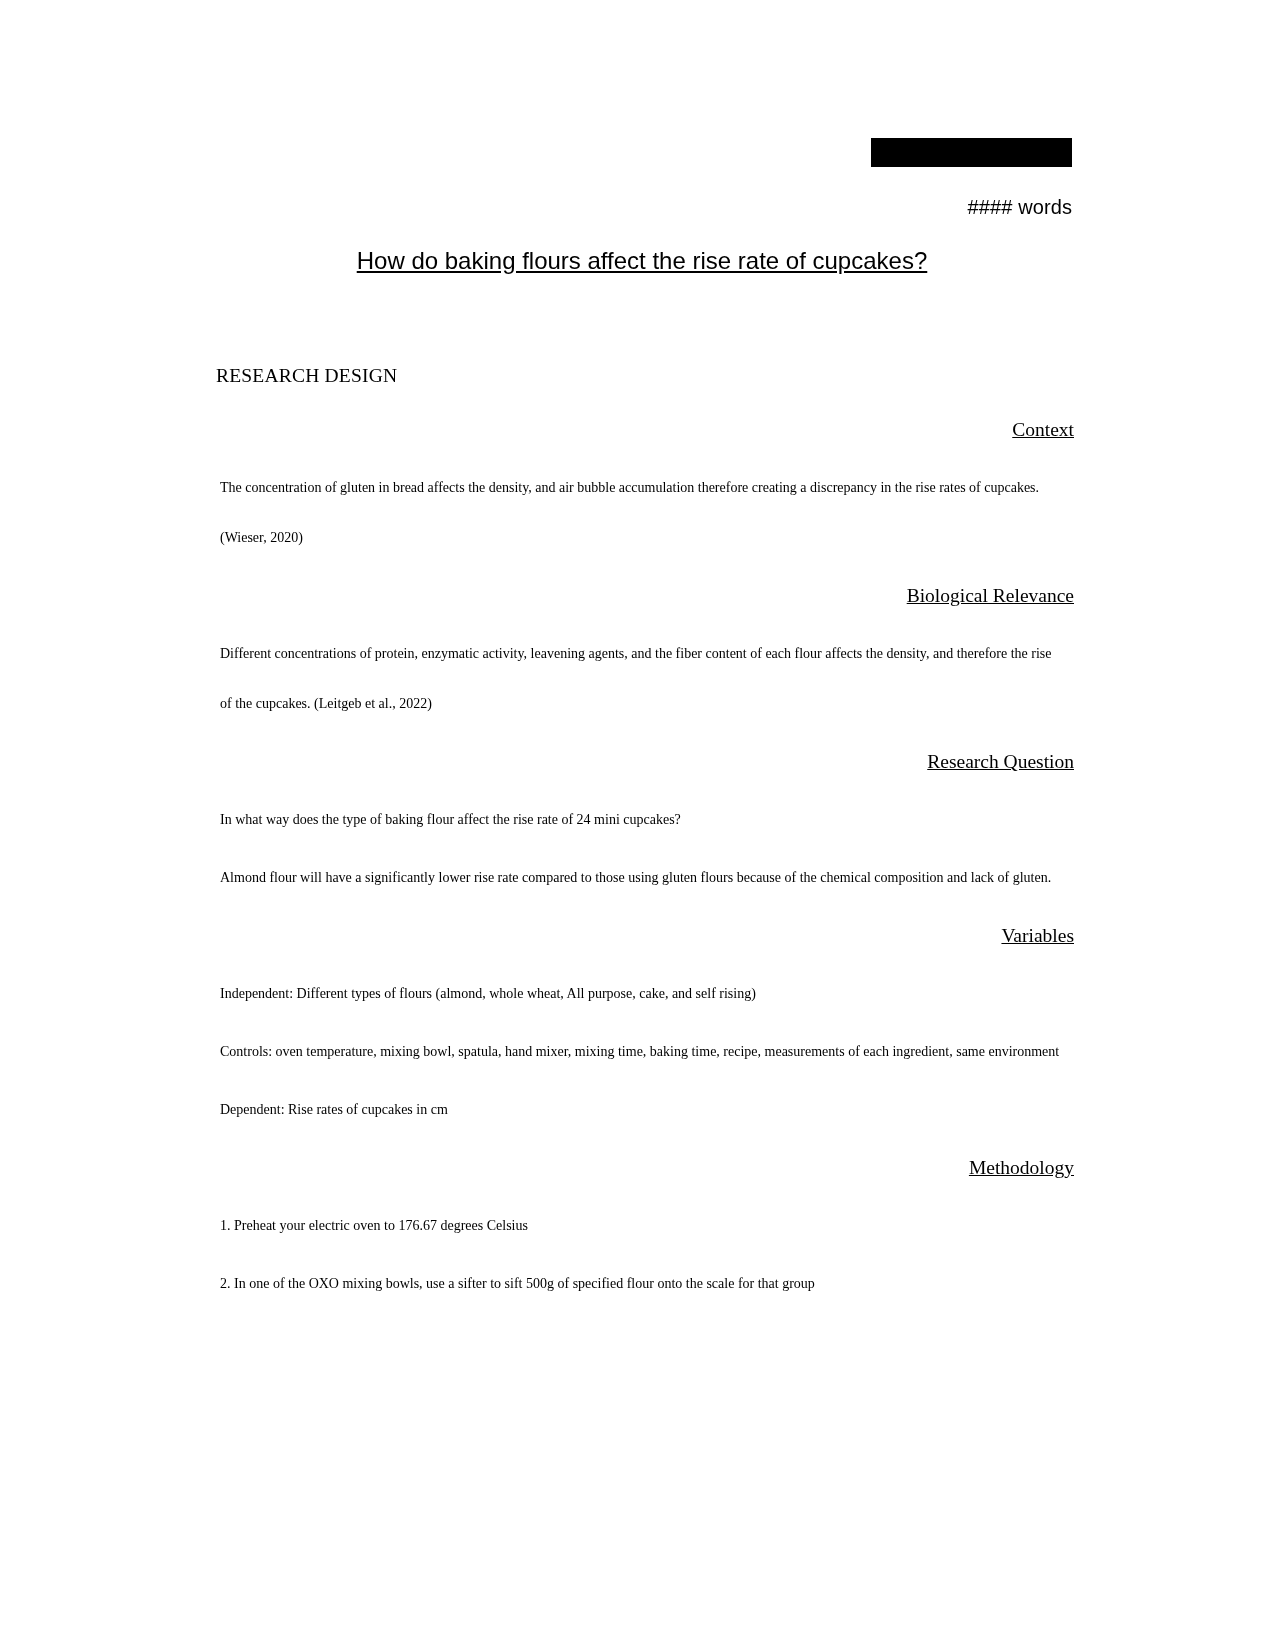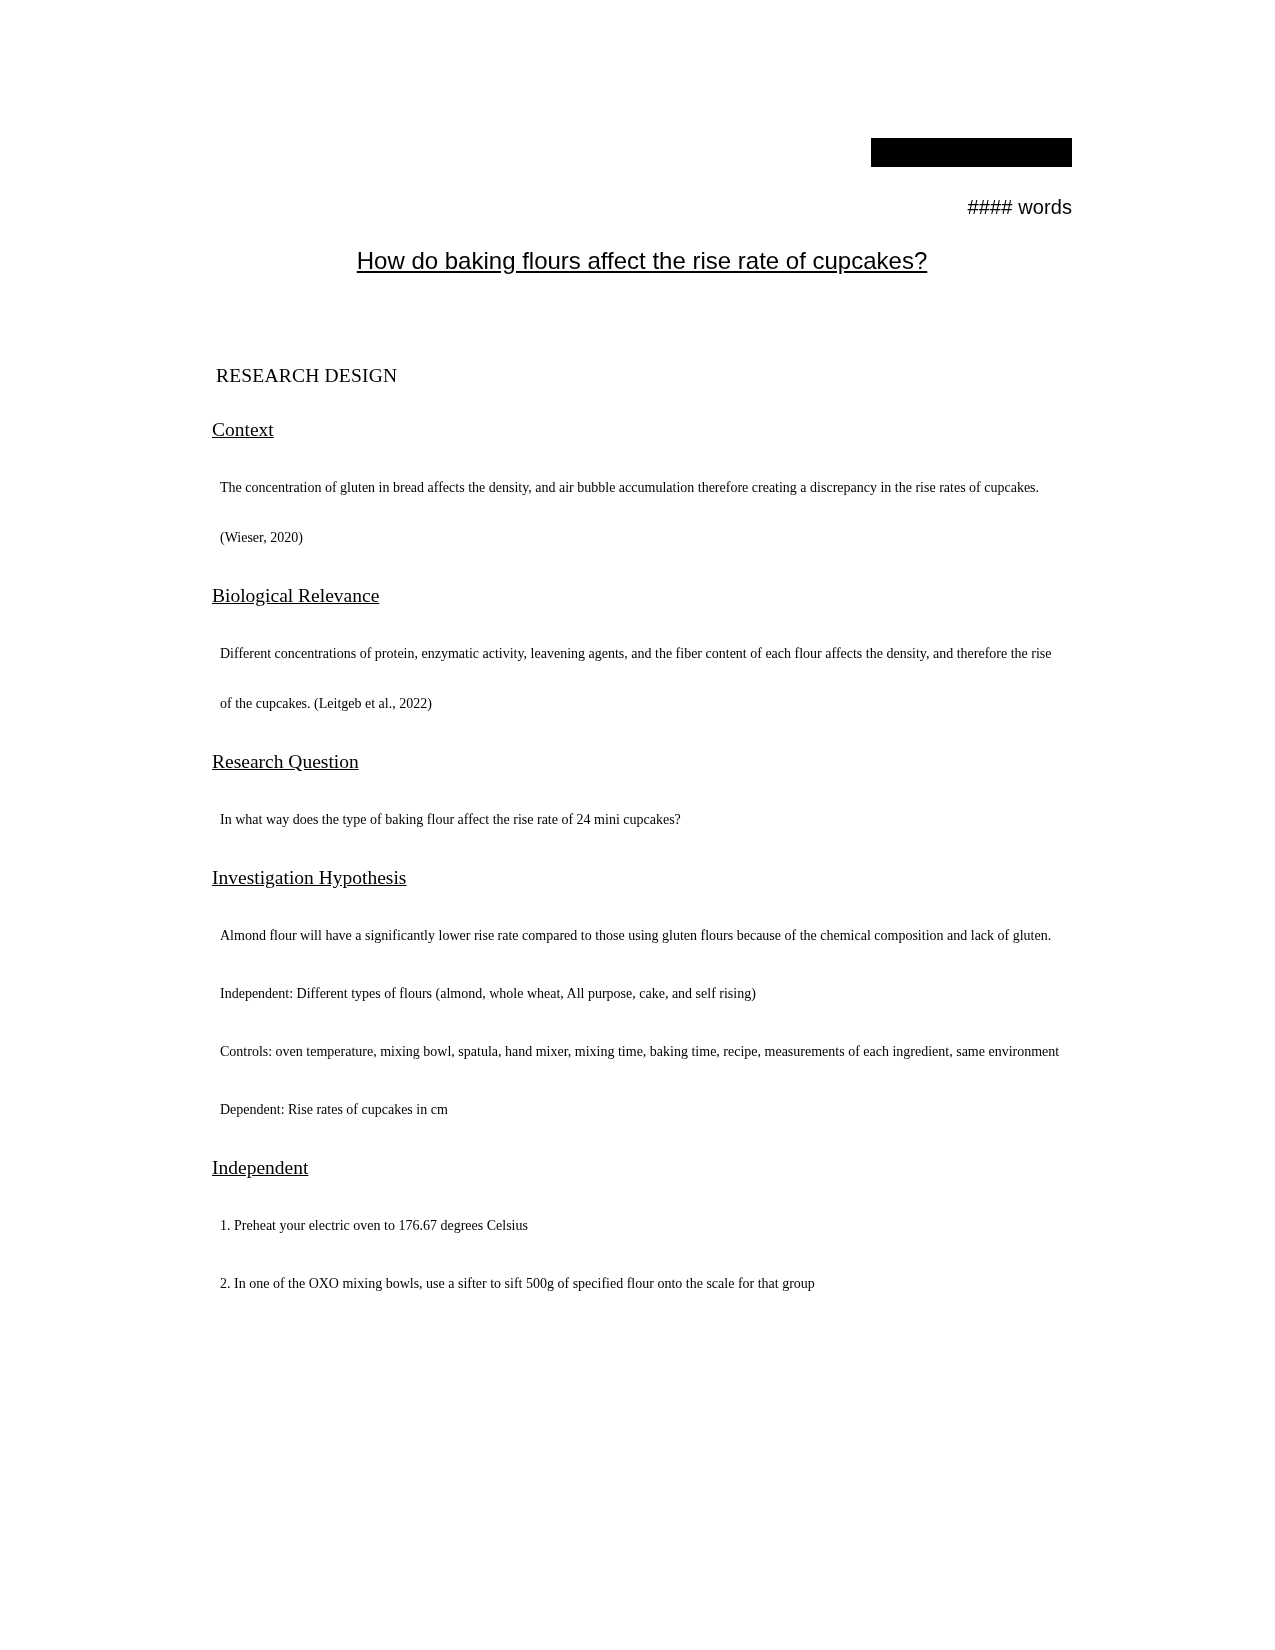--- a/index.html
+++ b/index.html
@@ -86,20 +86,21 @@
     line-height: 50px;
     margin: 4px;
     text-transform: none;
     letter-spacing: 0.2px;
   }
 
   .heading {
     font-size: 19.5px;
     line-height: 50px;
     margin: 0;
+    text-align: right;
   }
   .heading span.u {
     text-decoration: underline;
     text-underline-offset: 1px;
   }
 
   .para {
     font-size: 14px;
     line-height: 50px;
     margin: 8px;
@@ -118,24 +119,24 @@
 
   <div class="body-zone">
     <div class="section-title">RESEARCH DESIGN</div>
     <div id="blocks-container">
         <div class="heading"><span class="u">Context</span></div>
         <div class="para">The concentration of gluten in bread affects the density, and air bubble accumulation therefore creating a discrepancy in the rise rates of cupcakes. (Wieser, 2020)</div>
         <div class="heading"><span class="u">Biological Relevance</span></div>
         <div class="para">Different concentrations of protein, enzymatic activity, leavening agents, and the fiber content of each flour affects the density, and therefore the rise of the cupcakes. (Leitgeb et al., 2022)</div>
         <div class="heading"><span class="u">Research Question</span></div>
         <div class="para">In what way does the type of baking flour affect the rise rate of 24 mini cupcakes?</div>
-        <div class="heading"><span class="u">Investigation Hypothesis</span></div>
         <div class="para">Almond flour will have a significantly lower rise rate compared to those using gluten flours because of the chemical composition and lack of gluten.</div>
+        <div class="heading"><span class="u">Variables</span></div>
         <div class="para">Independent: Different types of flours (almond, whole wheat, All purpose, cake, and self rising)</div>
         <div class="para">Controls:  oven temperature, mixing bowl, spatula, hand mixer, mixing time, baking time, recipe, measurements of each ingredient, same environment</div>
         <div class="para">Dependent: Rise rates of cupcakes in cm</div>
-        <div class="heading"><span class="u">Independent</span></div>
+        <div class="heading"><span class="u">Methodology</span></div>
         <div class="para">1. Preheat your electric oven to 176.67 degrees Celsius</div>
         <div class="para">2. In one of the OXO mixing bowls, use a sifter to sift 500g of specified flour onto the scale for that group</div>
       </div>
   </div>
 
 </div>
 
 </body></html>

